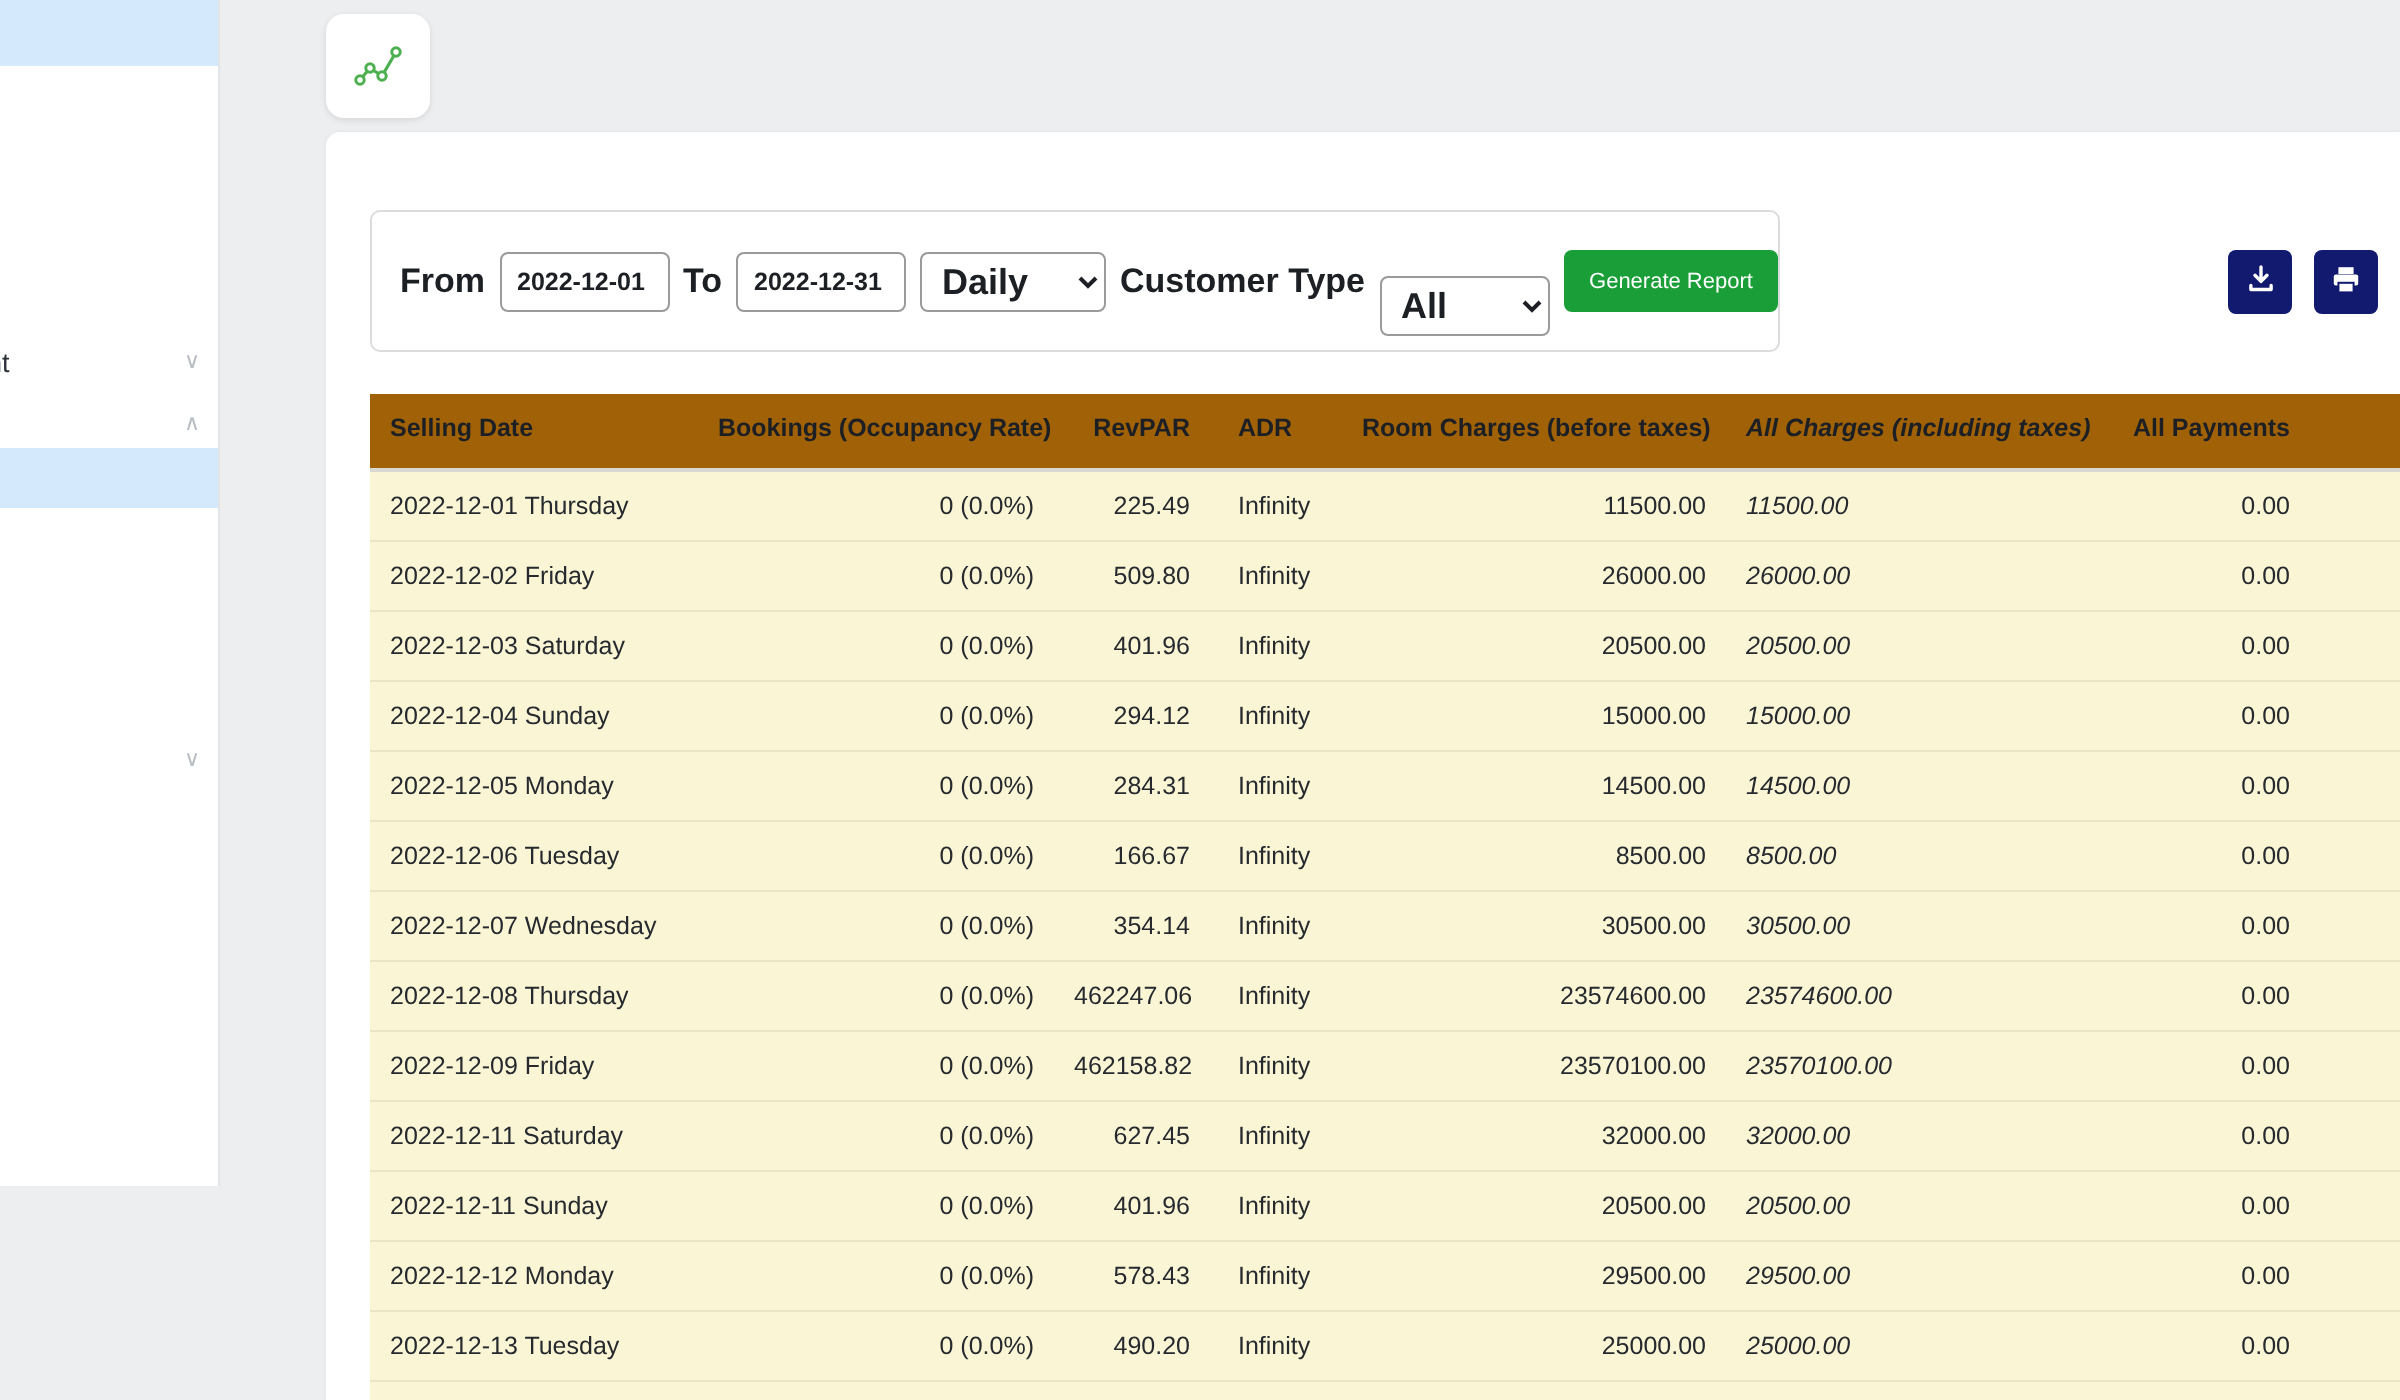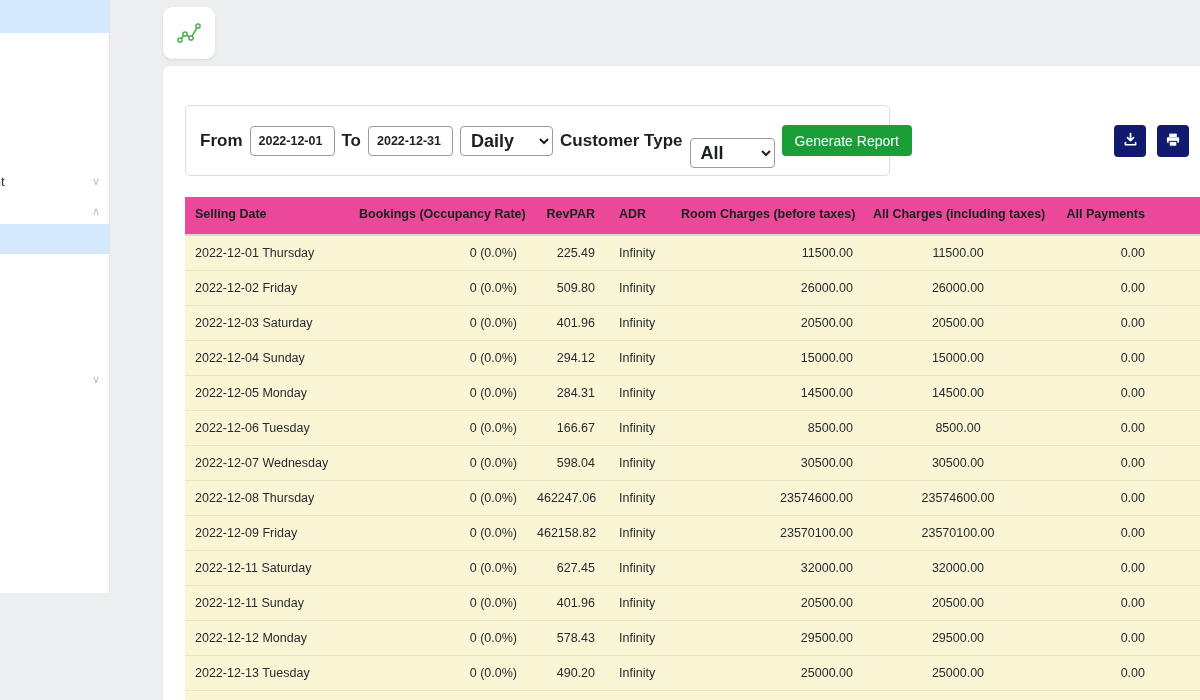--- a/index.html
+++ b/index.html
@@ -163,21 +163,21 @@
   }
   .selbox.period { width: 93px; }
   .selbox.custype { width: 85px; margin-top: 24px; }
   .btn-generate {
     height: 31px;
     background: #1a9e37;
     color: #ffffff;
     border: none;
     border-radius: 4px;
     font-family: "Liberation Sans", sans-serif;
-    font-size: 14px;
+    font-size: 11px;
     padding: 0 13px;
     cursor: pointer;
     white-space: nowrap;
   }
 
   
   .action-buttons {
     position: absolute;
     right: 11px;
     top: 59px;
@@ -211,38 +211,38 @@
     table-layout: fixed;
     font-size: 12.5px;
   }
   table.report th {
     font-size: 12.5px;
     font-weight: bold;
     color: #1c1f23;
     padding: 10px 10px 13px 10px;
     border-bottom: 2px solid #d9d9d2;
     white-space: nowrap;
-    background: #ec4899;
+    background: #a16207;
   }
   table.report td {
     padding: 10px 10px;
     color: #262a2f;
     background: #faf6d5;
     border-bottom: 1px solid #eae6c5;
     white-space: nowrap;
     height: 32px;
   }
 
   
   .c-date   { width: 164px; text-align: left; }
   .c-book   { width: 178px; text-align: right; }
   .c-revpar { width: 78px;  text-align: right; }
   .c-adr    { width: 66px;  text-align: left; padding-left: 14px !important; }
   .c-room   { width: 192px; text-align: right; }
-  .c-all    { width: 190px; text-align: center; }
+  .c-all    { width: 190px; text-align: left; font-style: italic; }
   .c-pay    { width: 102px; text-align: right; }
   .c-bal    { width: 130px; text-align: right; }
 </style>
 </head>
 <body>
 
 <div id="app">
 
   <nav class="sidebar">
     <div class="sidebar-inner" id="sidebar-inner">
@@ -383,21 +383,21 @@
               <td class="c-revpar">166.67</td>
               <td class="c-adr">Infinity</td>
               <td class="c-room">8500.00</td>
               <td class="c-all">8500.00</td>
               <td class="c-pay">0.00</td>
               <td class="c-bal">8500.00</td>
             </tr>
             <tr>
               <td class="c-date">2022-12-07 Wednesday</td>
               <td class="c-book">0 (0.0%)</td>
-              <td class="c-revpar">598.04</td>
+              <td class="c-revpar">354.14</td>
               <td class="c-adr">Infinity</td>
               <td class="c-room">30500.00</td>
               <td class="c-all">30500.00</td>
               <td class="c-pay">0.00</td>
               <td class="c-bal">30500.00</td>
             </tr>
             <tr>
               <td class="c-date">2022-12-08 Thursday</td>
               <td class="c-book">0 (0.0%)</td>
               <td class="c-revpar">462247.06</td>

